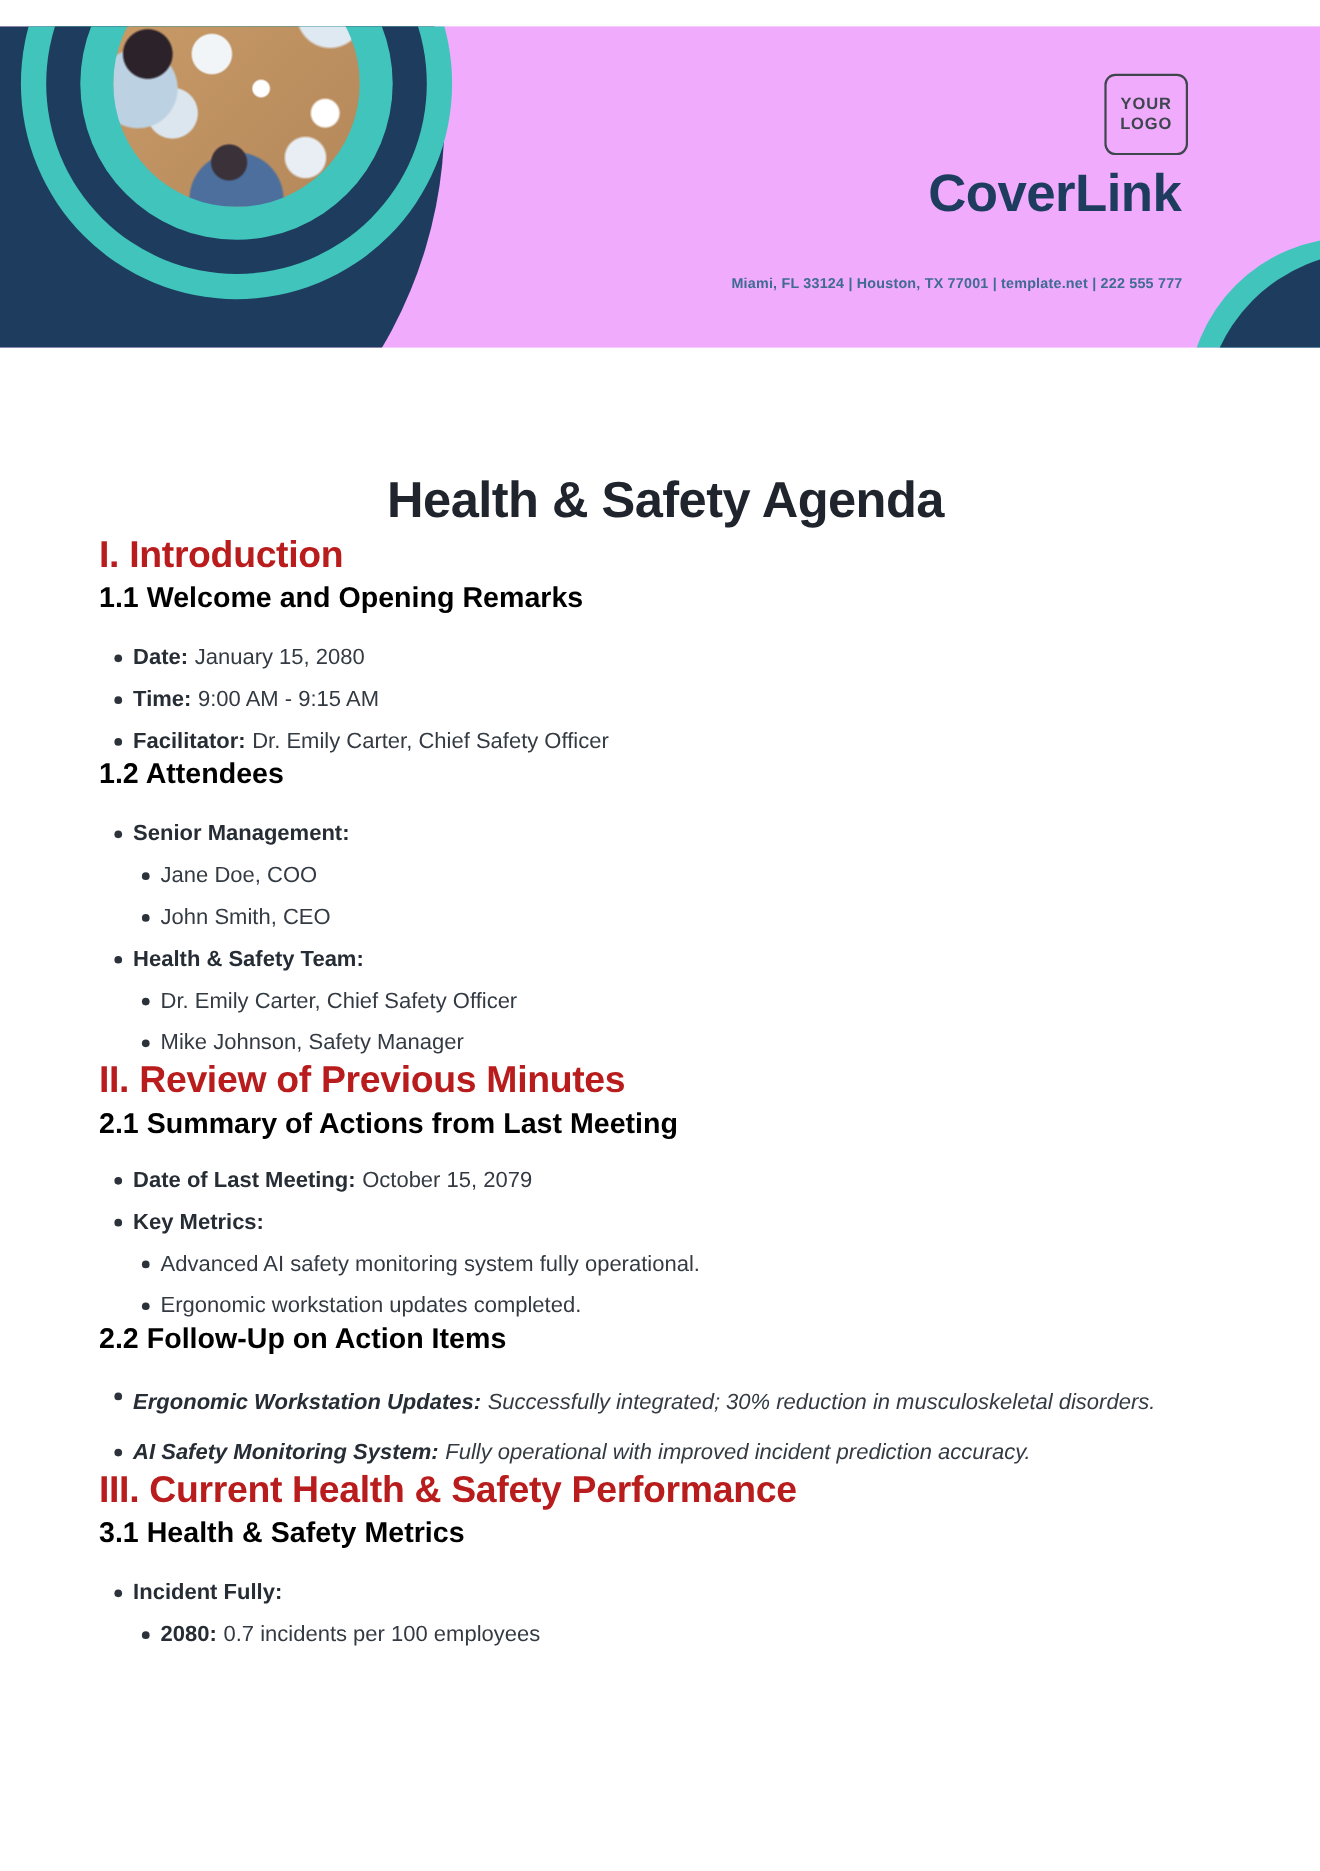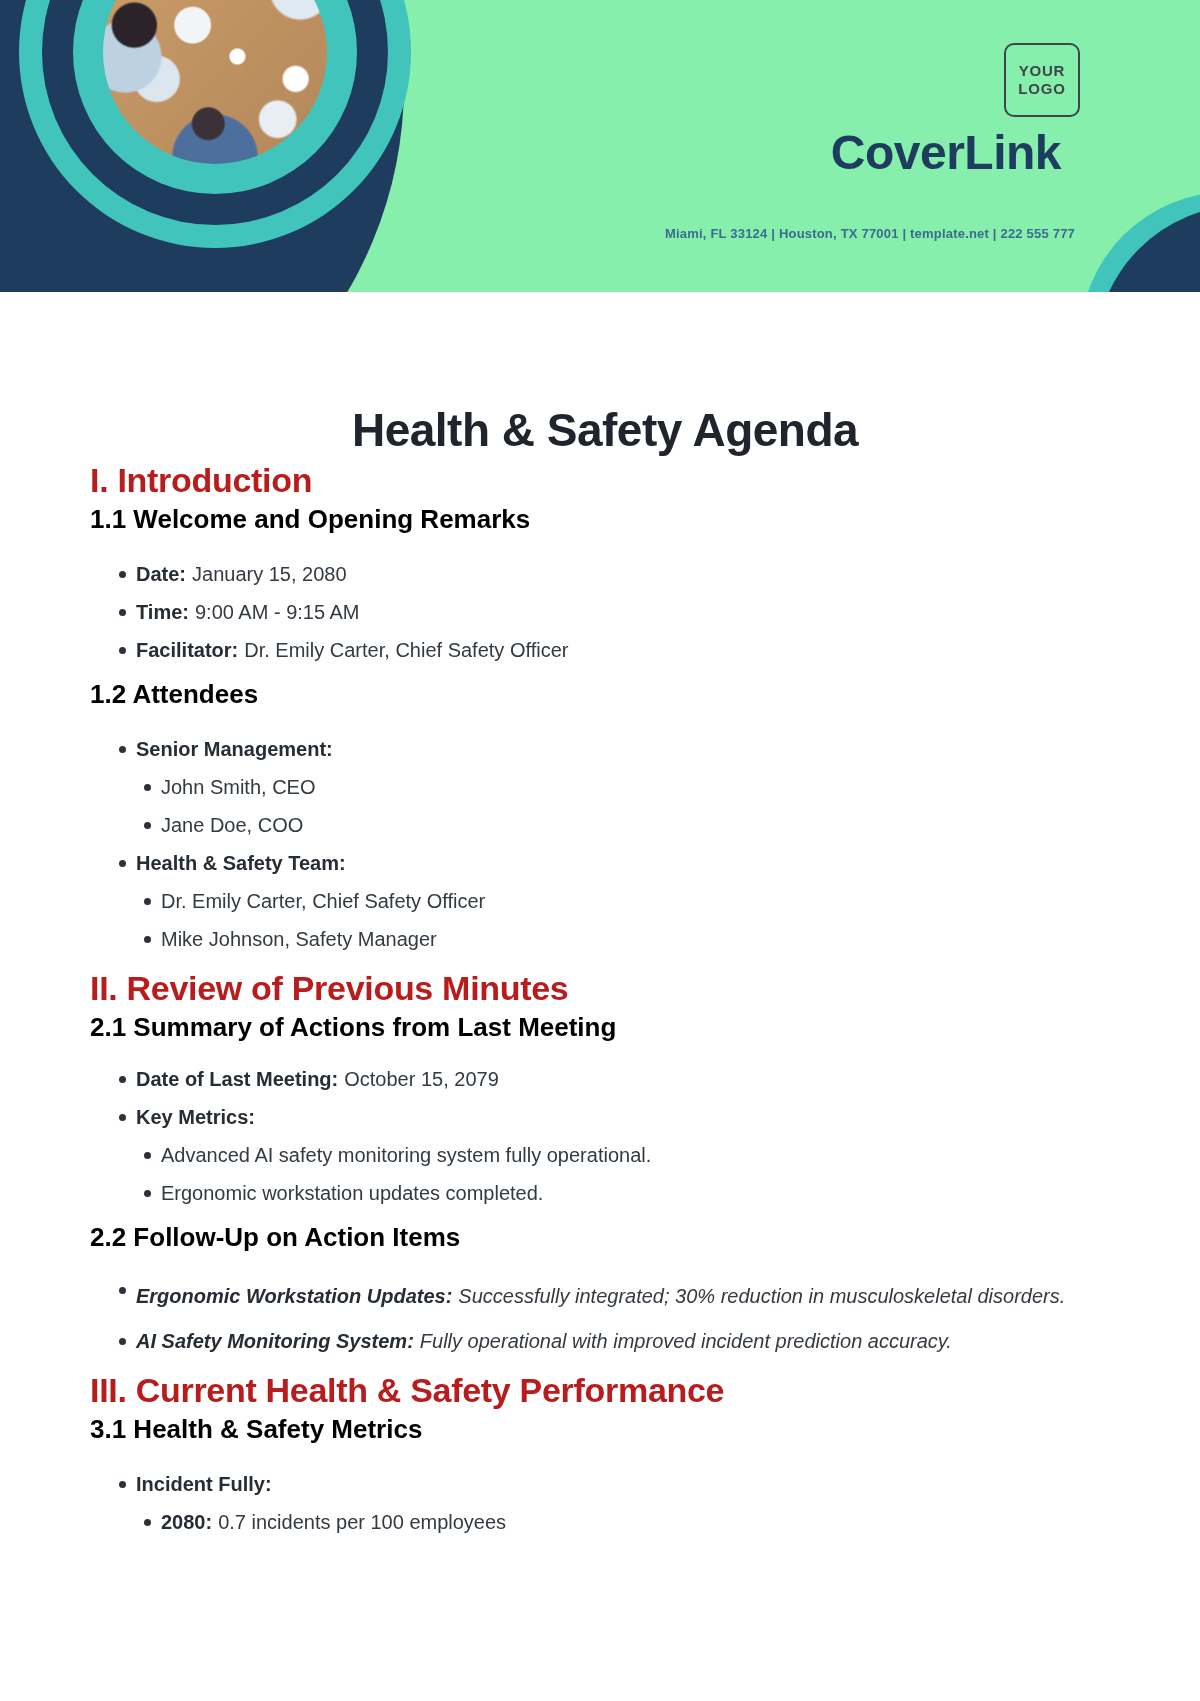--- a/index.html
+++ b/index.html
@@ -6,21 +6,21 @@
   .page {
     position:relative; width:1200px; height:1701px;
     background:#ffffff; overflow:hidden;
     font-family:"Liberation Sans", sans-serif;
     color:#333a42;
   }
 
   
   .header {
     position:relative; width:1200px; height:292px;
-    background:#86efac; overflow:hidden;
+    background:#f0abfc; overflow:hidden;margin-top:24px;
   }
   .circle { position:absolute; border-radius:50%; }
   .navy-blob   { left:-408px; top:-321px; width:812px; height:812px; background:#1e3c5e; }
   .ring-teal-outer { left:19px;  top:-144px; width:392px; height:392px; background:#41c4bb; }
   .ring-navy       { left:42px;  top:-121px; width:346px; height:346px; background:#1e3c5e; }
   .ring-teal-inner { left:73px;  top:-90px;  width:284px; height:284px; background:#41c4bb; }
   .photo {
     left:103px; top:-60px; width:224px; height:224px;
     background-color:#c2945f;
     background-image:
@@ -41,21 +41,21 @@
   .corner-teal { left:1080px; top:192px; width:296px; height:296px; background:#41c4bb; }
   .corner-navy { left:1095px; top:205px; width:300px; height:300px; background:#1e3c5e; }
 
   .logo-box {
     position:absolute; top:43px; right:120px; width:72px; height:70px;
     border:2px solid #3e454c; border-radius:10px;
     display:flex; align-items:center; justify-content:center; text-align:center;
     color:#3e454c; font-size:15px; font-weight:700; letter-spacing:0.8px; line-height:1.2;
   }
   .company-name {
-    position:absolute; top:127px; right:139px;
+    position:absolute; top:127px; right:126px;
     color:#1d3c5e; font-size:48px; font-weight:800; letter-spacing:-0.5px; line-height:1.1;
   }
   .contact-line {
     position:absolute; top:226px; right:125px;
     color:#3e6b8f; font-size:13px; font-weight:700; letter-spacing:0.2px;
   }
 
   
   .content { padding:0 80px 0 90px; }
   .doc-title {
@@ -63,21 +63,21 @@
     font-size:46px; font-weight:700; line-height:55px; color:#20252d;
     letter-spacing:-0.5px;
   }
   h2.sec {
     margin:0; font-size:34px; font-weight:700; line-height:44px; color:#b91c1c;
     letter-spacing:-0.3px;
   }
   h3.sub {
     margin:0; font-size:26px; font-weight:700; line-height:34px; color:#000000;
   }
-  .blist { margin:15px; padding:0; list-style:none; font-size:20px; line-height:24px; color:#333a42; }
+  .blist { margin:0; padding:0; list-style:none; font-size:20px; line-height:24px; color:#333a42; }
   .blist li { position:relative; padding-left:31px; }
   .blist li + li { margin-top:14px; }
   .blist li::before {
     content:""; position:absolute; left:14px; top:9px;
     width:7px; height:7px; border-radius:50%; background:#2b323a;
   }
   .blist li.sub-li { padding-left:56px; }
   .blist li.sub-li::before { left:39px; }
   .blist b { font-weight:700; color:#272d35; }
   .blist b:not(:empty) { margin-right:6px; }
@@ -123,22 +123,22 @@
     <h3 class="sub mt18">1.1 Welcome and Opening Remarks</h3>
     <ul class="blist mt26">
       <li><b>Date:</b><span>January 15, 2080</span></li>
       <li><b>Time:</b><span>9:00 AM - 9:15 AM</span></li>
       <li><b>Facilitator:</b><span>Dr. Emily Carter, Chief Safety Officer</span></li>
     </ul>
 
     <h3 class="sub mt30">1.2 Attendees</h3>
     <ul class="blist mt26">
       <li><b>Senior Management:</b></li>
+      <li class="sub-li"><b></b><span>Jane Doe, COO</span></li>
       <li class="sub-li"><b></b><span>John Smith, CEO</span></li>
-      <li class="sub-li"><b></b><span>Jane Doe, COO</span></li>
       <li><b>Health &amp; Safety Team:</b></li>
       <li class="sub-li"><b></b><span>Dr. Emily Carter, Chief Safety Officer</span></li>
       <li class="sub-li"><b></b><span>Mike Johnson, Safety Manager</span></li>
     </ul>
 
     <h2 class="sec mt44">II. Review of Previous Minutes</h2>
 
     <h3 class="sub mt9">2.1 Summary of Actions from Last Meeting</h3>
     <ul class="blist mt23">
       <li><b>Date of Last Meeting:</b><span>October 15, 2079</span></li>

